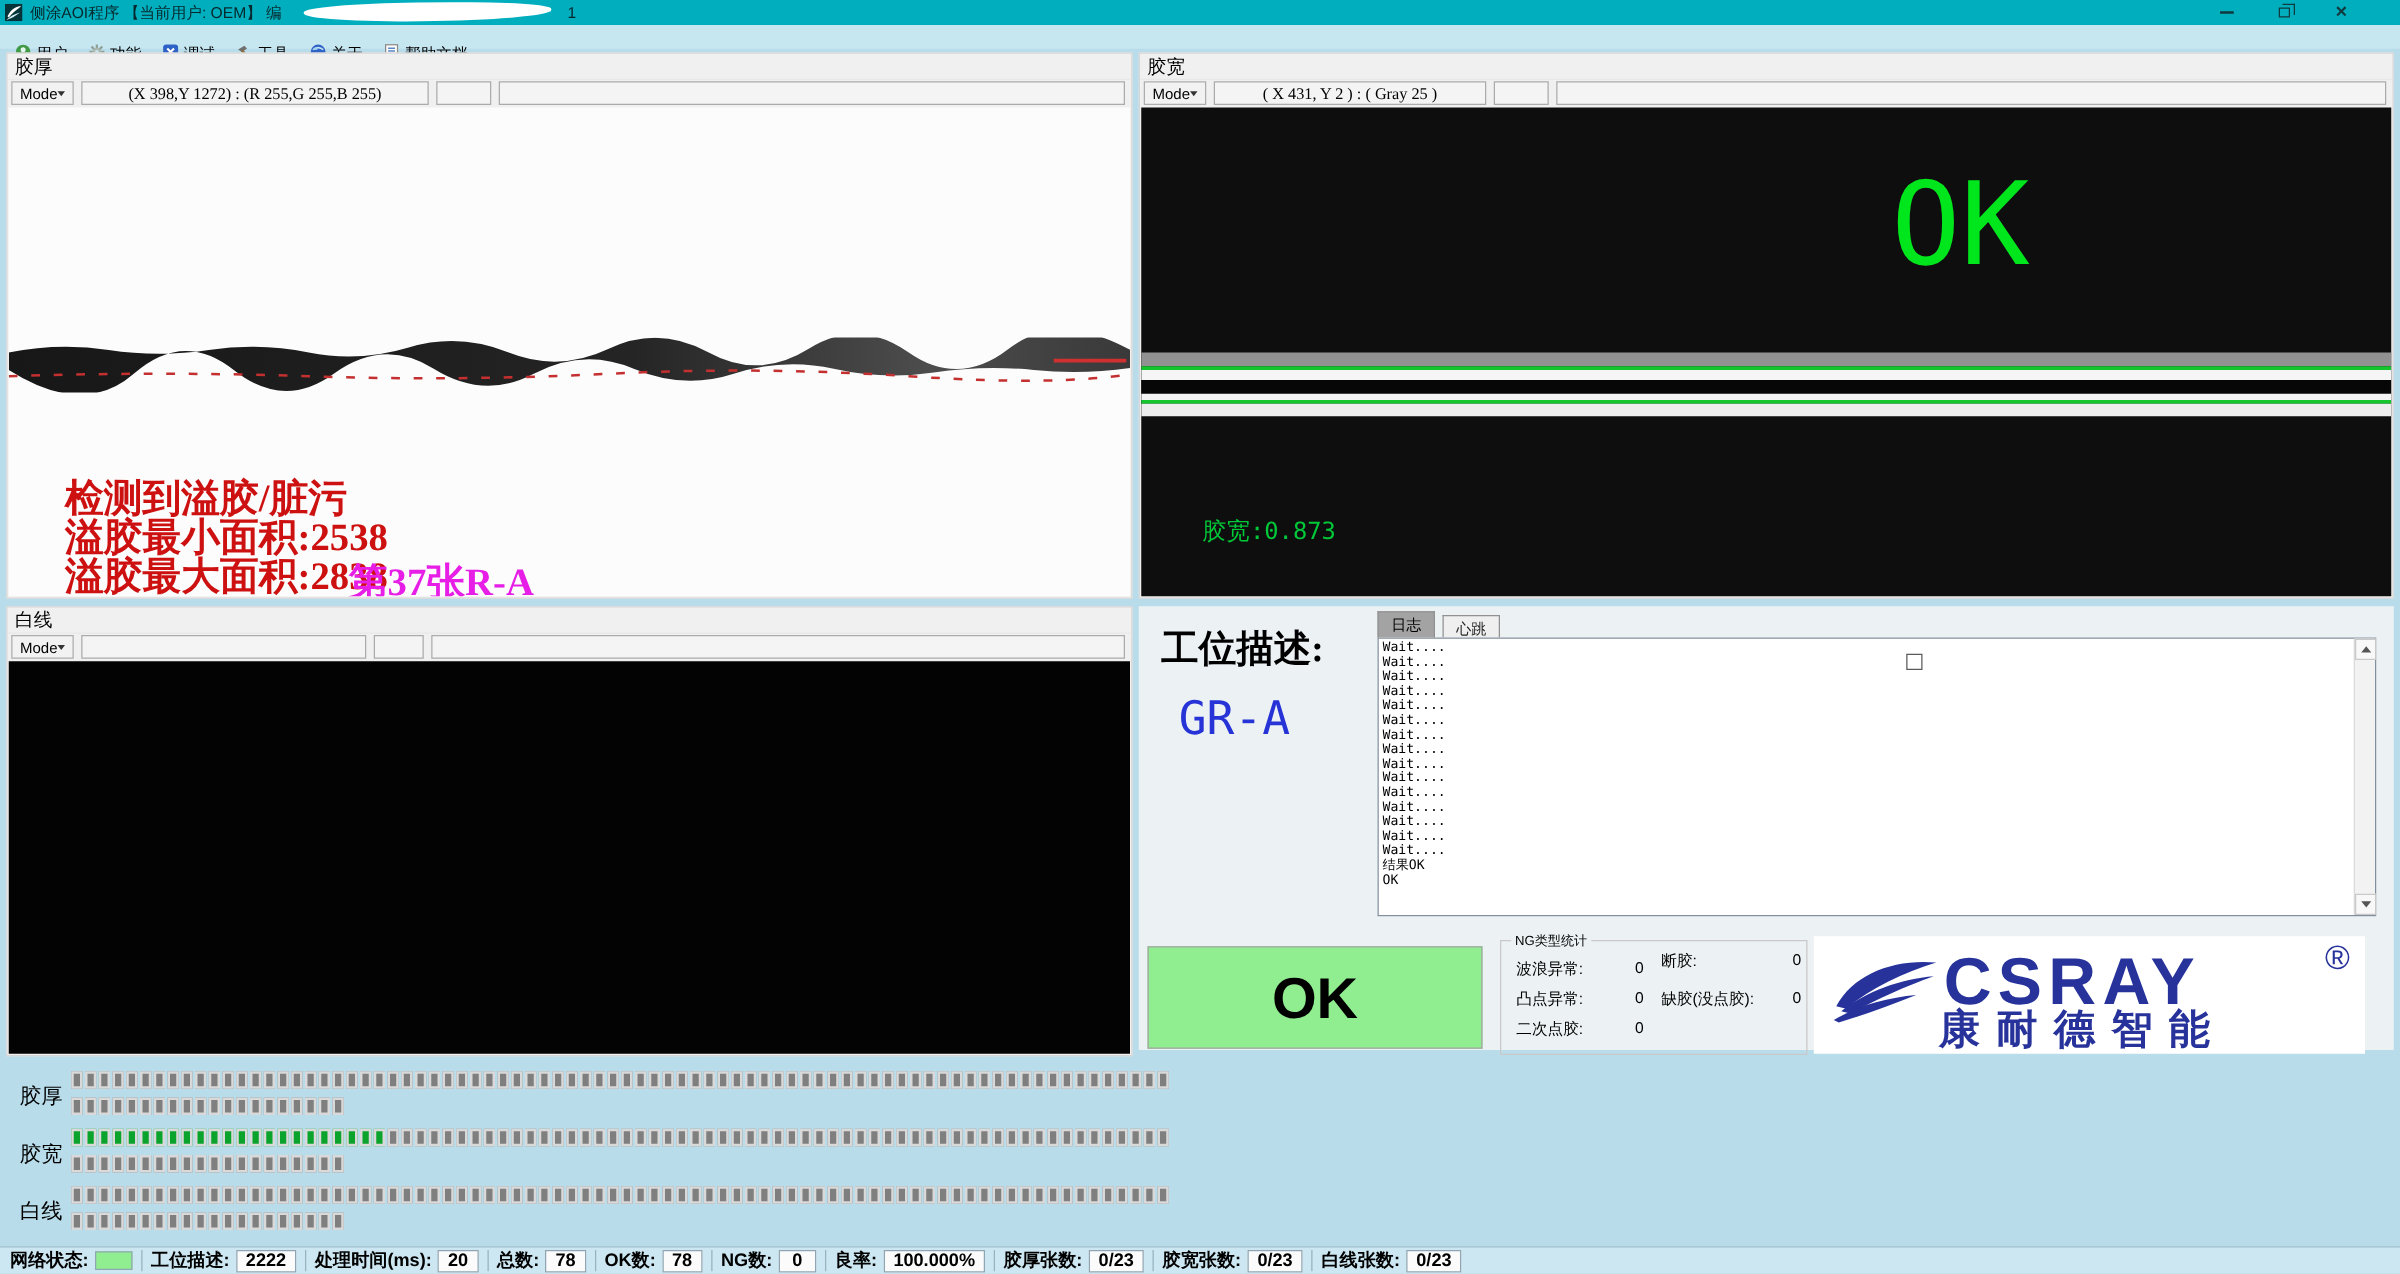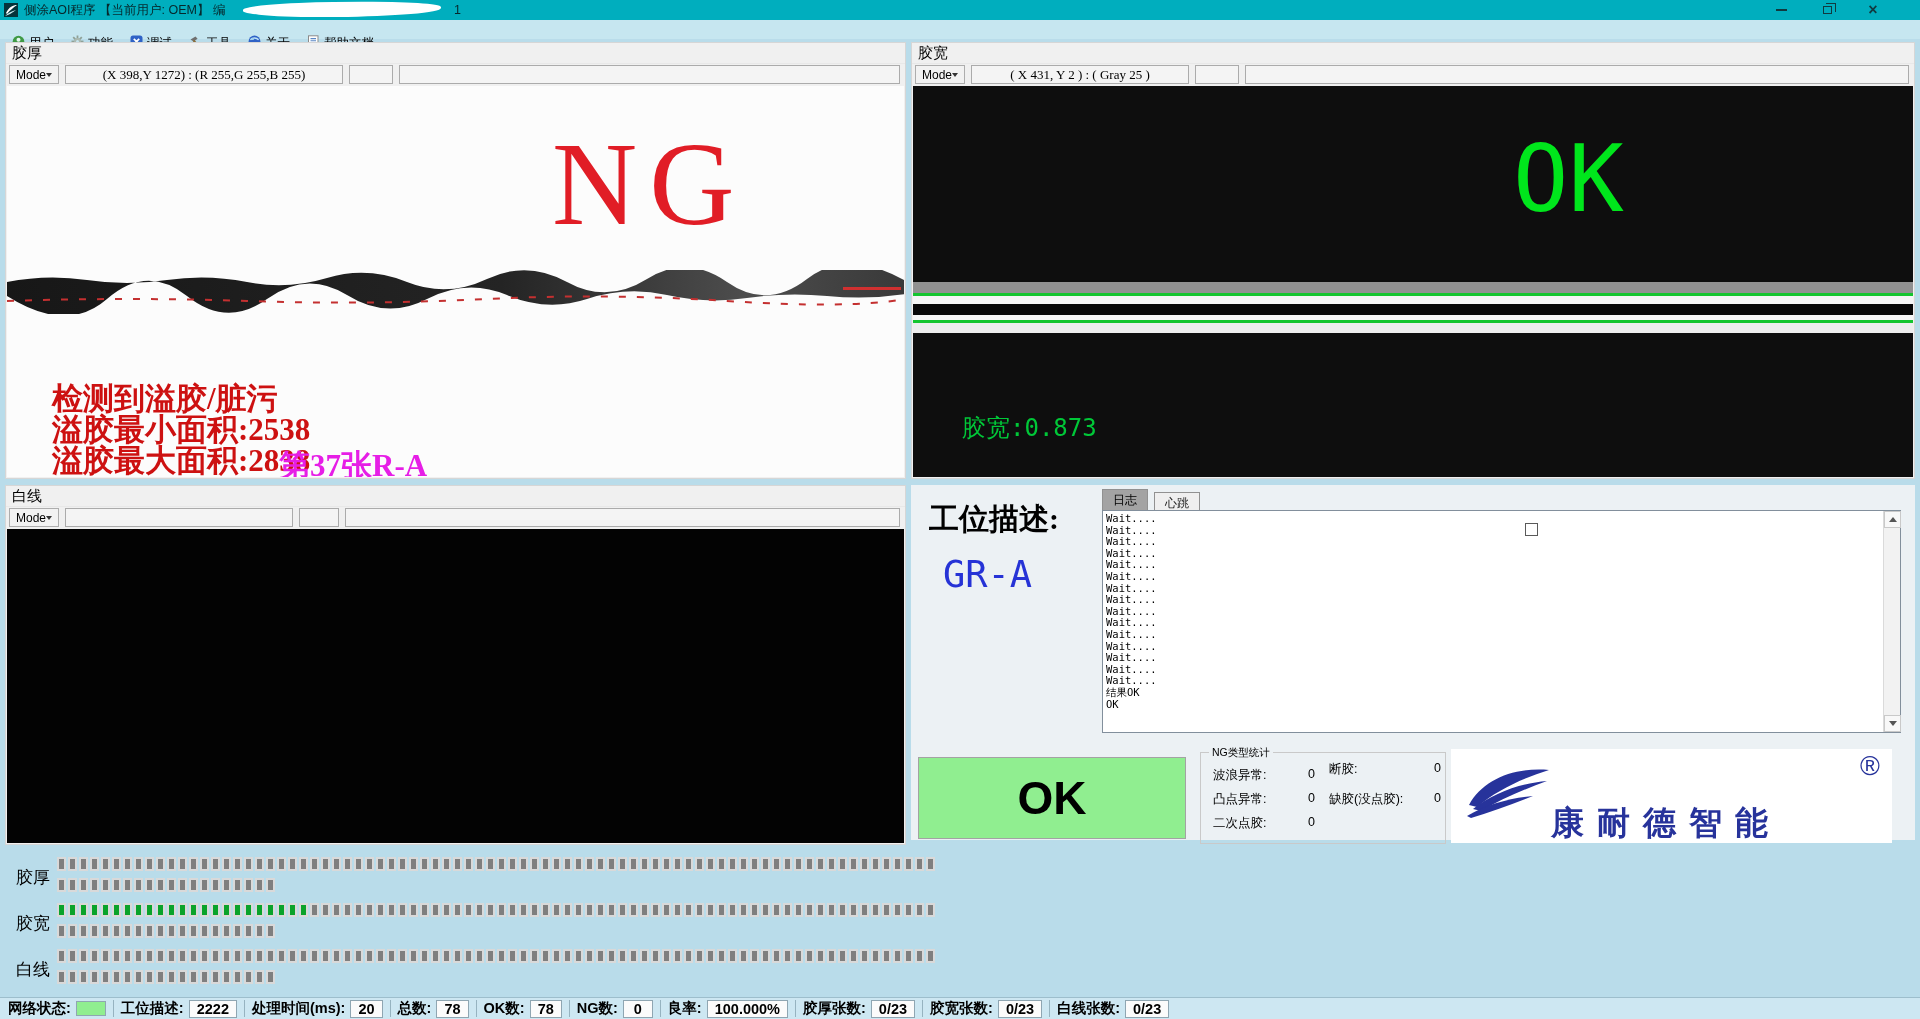--- a/index.html
+++ b/index.html
@@ -52,21 +52,21 @@
                 font-weight:bold; font-size:31px; color:#E61EE6; }
 
   
   .panel-jk { left:911px; top:42px; width:1004px; height:437px; }
   .img-black { background:#0E0E0E; }
   .ok-text { position:absolute; left:600px; top:48px; font-family:"DejaVu Sans Mono",monospace;
              font-size:92px; line-height:1; color:#00E61C; }
   .stripes { position:absolute; left:0; top:196px; width:100%; }
   .stripe { width:100%; }
   .measure-text { position:absolute; left:49px; top:326px; font-family:"DejaVu Sans Mono",monospace;
-                  font-size:24px; color:#00C838; }
+                  font-size:19px; color:#00C838; }
 
   
   .panel-bx { left:5px; top:485px; width:901px; height:360px; }
   .img-black2 { background:#030303; }
 
   
   .quadrant { position:absolute; left:911px; top:485px; width:1004px; height:355px; background:#ECF1F4; }
   .station-label { position:absolute; left:18px; top:14px; font-family:"Liberation Serif",serif;
                    font-weight:700; font-size:30px; color:#000; }
   .station-value { position:absolute; left:32px; top:68px; font-family:"DejaVu Sans Mono",monospace;
@@ -208,21 +208,20 @@
   <div class="modebar">
     <div class="mode-btn">
       <span>Mode</span>
       <span class="mode-arrow"></span>
     </div>
     <div class="field" style="width:278px;">(X 398,Y 1272) : (R 255,G 255,B 255)</div>
     <div class="field" style="width:44px;"></div>
     <div class="field" style="flex:1;margin-right:2px;"></div>
   </div>
   <div class="img-area img-white">
-    <div class="ng-text">NG</div>
     <svg class="band-svg" viewBox="0 0 899 44" preserveAspectRatio="none">
       <defs>
         <linearGradient id="bandg" x1="0" y1="0" x2="1" y2="0">
           <stop offset="0" stop-color="#171717"></stop>
             <stop offset="0.55" stop-color="#242424"></stop>
           <stop offset="0.82" stop-color="#4d4d4d"></stop>
             <stop offset="1" stop-color="#393939"></stop>
         </linearGradient>
       </defs>
       <path fill="url(#bandg)" d="M0 12 Q40 4 80 10 T160 10 T240 12 T320 8 T400 12 T480 9 T560 12 T640 9 T720 12 T800 9 T899 11 L899 24 Q860 30 820 26 T740 28 T660 25 T580 29 T500 25 T420 29 T340 25 T260 29 T180 26 T100 29 T0 26 Z"></path>
@@ -342,20 +341,21 @@
         </div>
       </div>
   </div>
 
   <div class="logo">
     <svg class="logo-wing" viewBox="0 0 92 56">
       <path d="M8 42 C22 16 54 4 88 7 C62 15 36 27 16 44 Z" fill="#27339B"></path>
       <path d="M12 46 C32 30 60 20 86 18 C64 26 40 36 20 48 Z" fill="#27339B"></path>
       <path d="M6 53 C26 41 50 35 72 33 C52 41 30 49 10 55 Z" fill="#27339B"></path>
     </svg>
+    <span class="logo-brand">CSRAY</span>
     <span class="logo-reg">®</span>
     <span class="logo-sub">康耐德智能</span>
   </div>
 </div>
 
 <div class="gridzone">
     <div class="grid-group">
       <span class="grid-label">胶厚</span>
       <div class="grid-row"><span class="sq"></span><span class="sq"></span><span class="sq"></span><span class="sq"></span><span class="sq"></span><span class="sq"></span><span class="sq"></span><span class="sq"></span><span class="sq"></span><span class="sq"></span><span class="sq"></span><span class="sq"></span><span class="sq"></span><span class="sq"></span><span class="sq"></span><span class="sq"></span><span class="sq"></span><span class="sq"></span><span class="sq"></span><span class="sq"></span><span class="sq"></span><span class="sq"></span><span class="sq"></span><span class="sq"></span><span class="sq"></span><span class="sq"></span><span class="sq"></span><span class="sq"></span><span class="sq"></span><span class="sq"></span><span class="sq"></span><span class="sq"></span><span class="sq"></span><span class="sq"></span><span class="sq"></span><span class="sq"></span><span class="sq"></span><span class="sq"></span><span class="sq"></span><span class="sq"></span><span class="sq"></span><span class="sq"></span><span class="sq"></span><span class="sq"></span><span class="sq"></span><span class="sq"></span><span class="sq"></span><span class="sq"></span><span class="sq"></span><span class="sq"></span><span class="sq"></span><span class="sq"></span><span class="sq"></span><span class="sq"></span><span class="sq"></span><span class="sq"></span><span class="sq"></span><span class="sq"></span><span class="sq"></span><span class="sq"></span><span class="sq"></span><span class="sq"></span><span class="sq"></span><span class="sq"></span><span class="sq"></span><span class="sq"></span><span class="sq"></span><span class="sq"></span><span class="sq"></span><span class="sq"></span><span class="sq"></span><span class="sq"></span><span class="sq"></span><span class="sq"></span><span class="sq"></span><span class="sq"></span><span class="sq"></span><span class="sq"></span><span class="sq"></span><span class="sq"></span></div>
       <div class="grid-row"><span class="sq"></span><span class="sq"></span><span class="sq"></span><span class="sq"></span><span class="sq"></span><span class="sq"></span><span class="sq"></span><span class="sq"></span><span class="sq"></span><span class="sq"></span><span class="sq"></span><span class="sq"></span><span class="sq"></span><span class="sq"></span><span class="sq"></span><span class="sq"></span><span class="sq"></span><span class="sq"></span><span class="sq"></span><span class="sq"></span></div>

